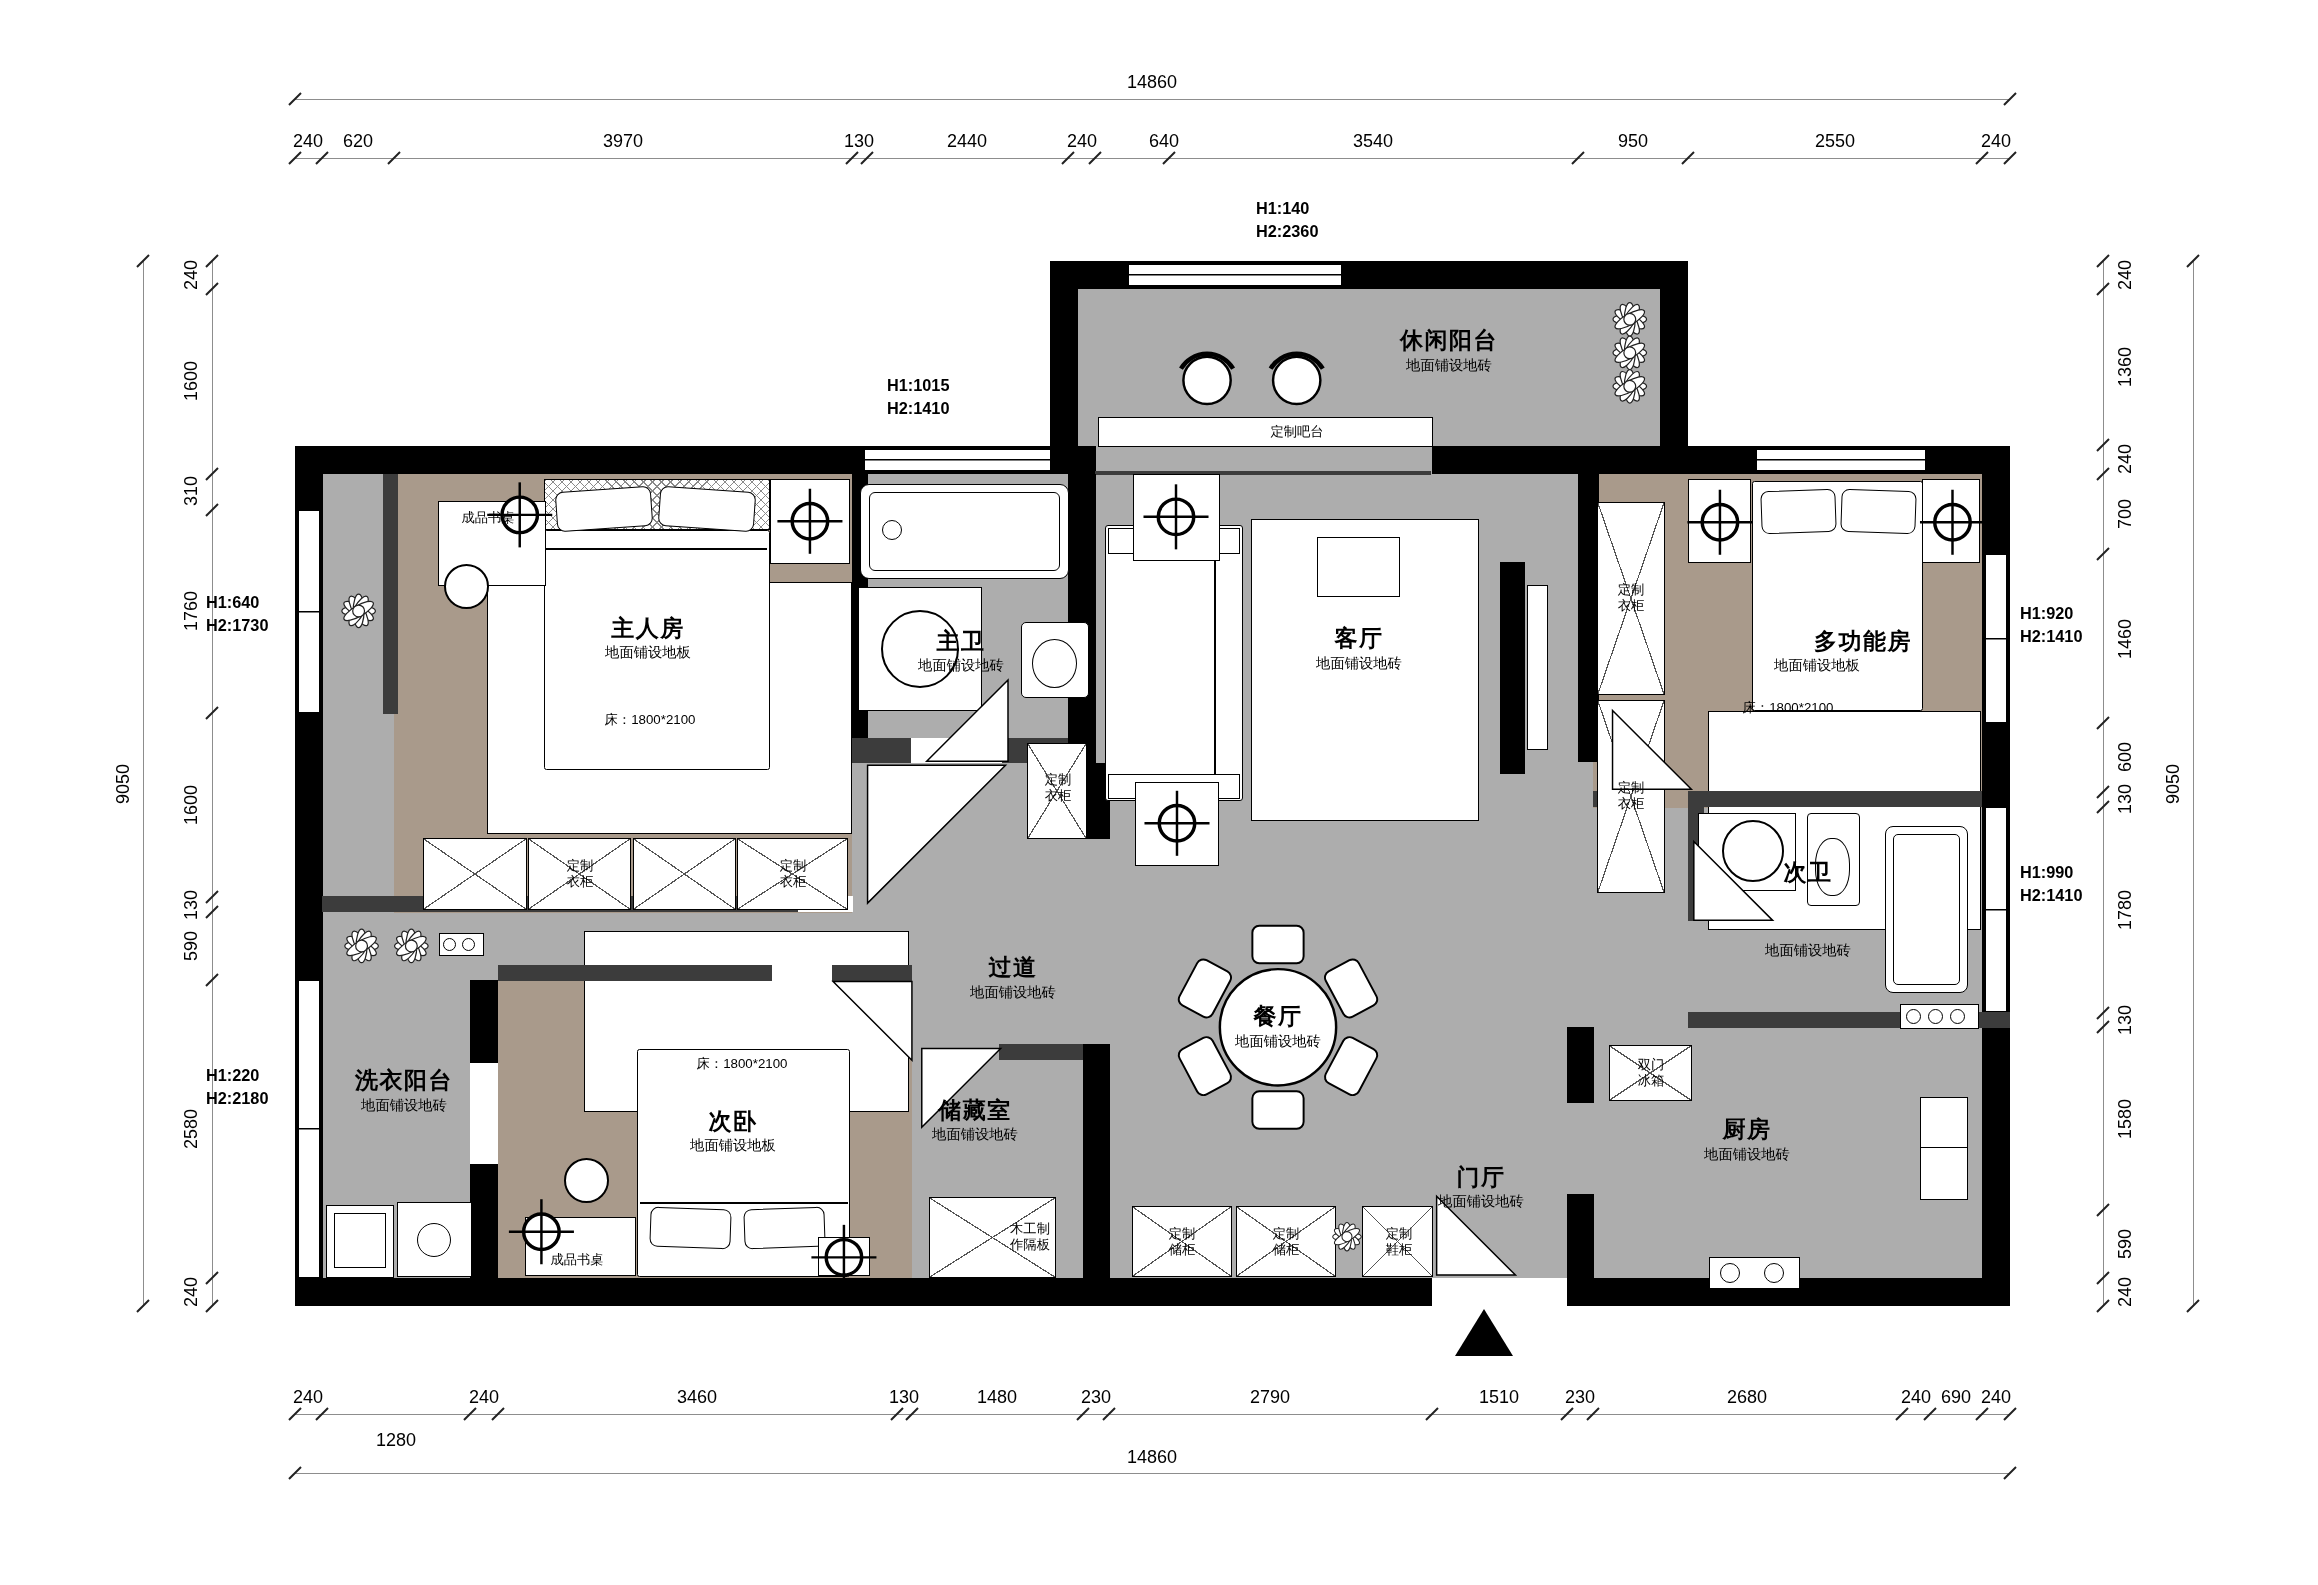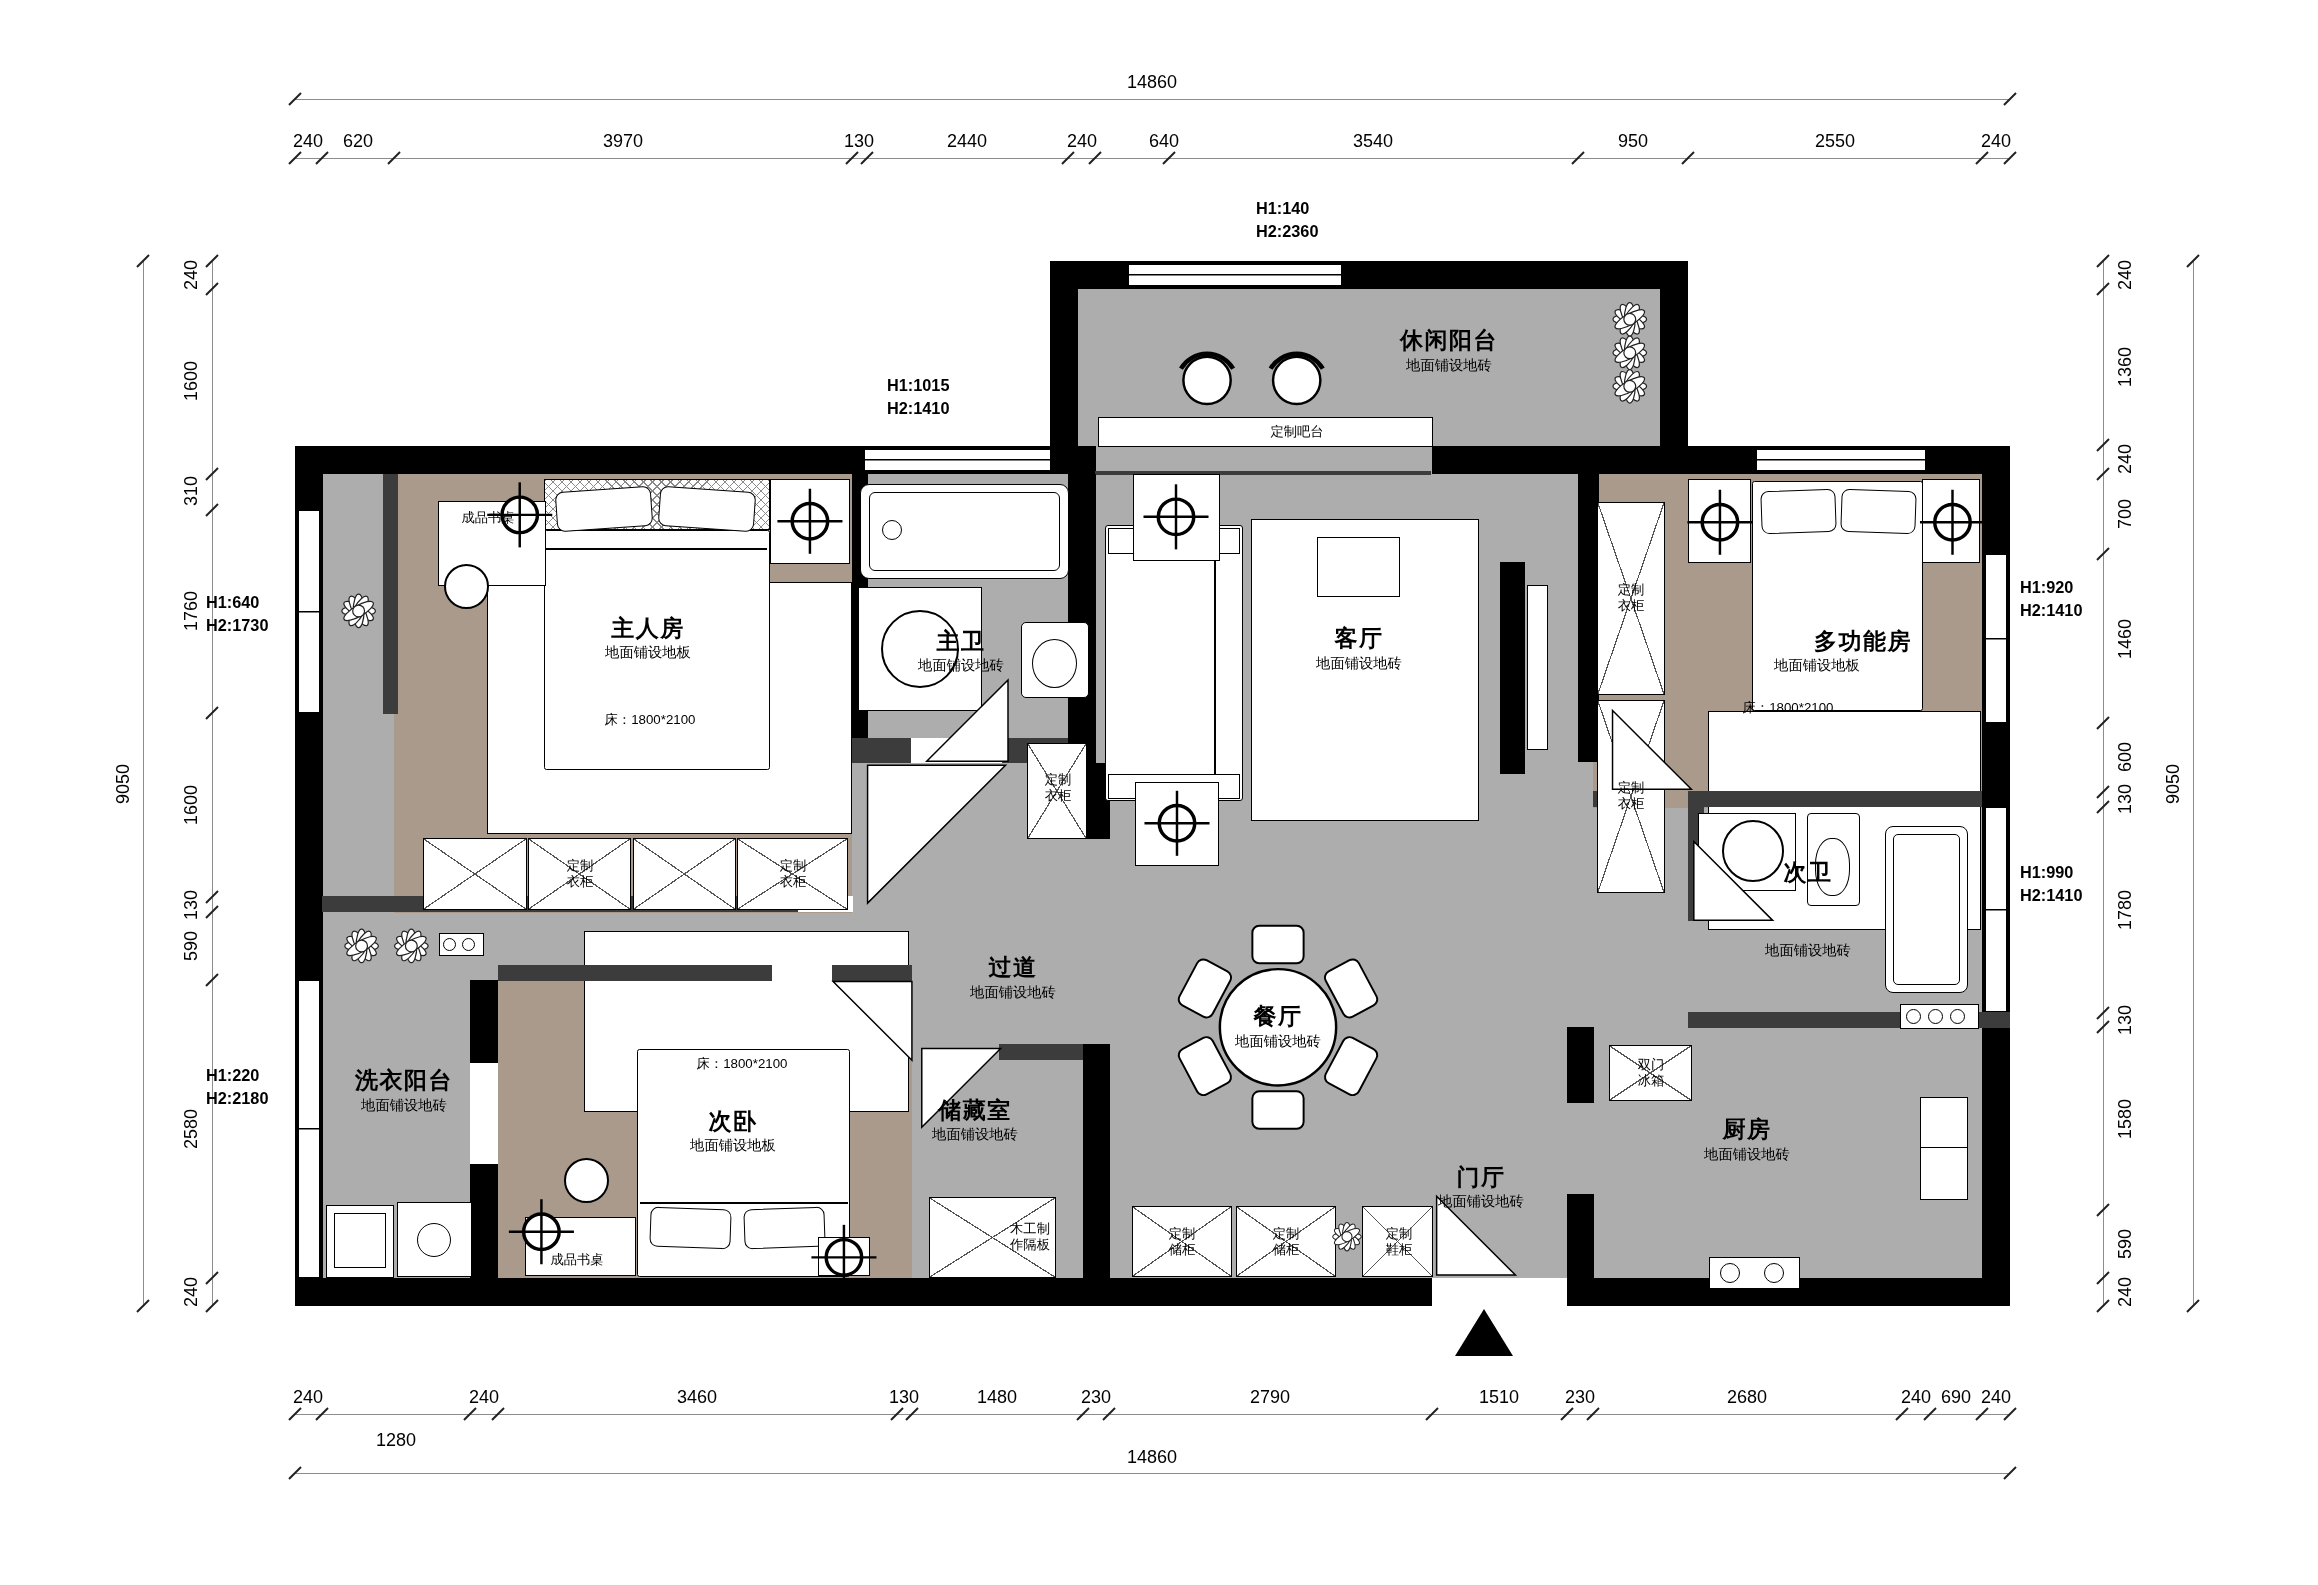--- a/index.html
+++ b/index.html
@@ -432,19 +432,19 @@
     </div>
   <div id="anns">
       <div class="ann" style="left: 1256px; top: 197px;">H1:140
 H2:2360</div>
       <div class="ann" style="left: 887px; top: 374px;">H1:1015
 H2:1410</div>
       <div class="ann" style="left: 206px; top: 591px;">H1:640
 H2:1730</div>
       <div class="ann" style="left: 206px; top: 1064px;">H1:220
 H2:2180</div>
-      <div class="ann" style="left: 2020px; top: 576px;">H1:920
+      <div class="ann" style="left: 2020px; top: 602px;">H1:920
 H2:1410</div>
       <div class="ann" style="left: 2020px; top: 861px;">H1:990
 H2:1410</div>
     </div>
 </div>
 
 
 </body></html>

